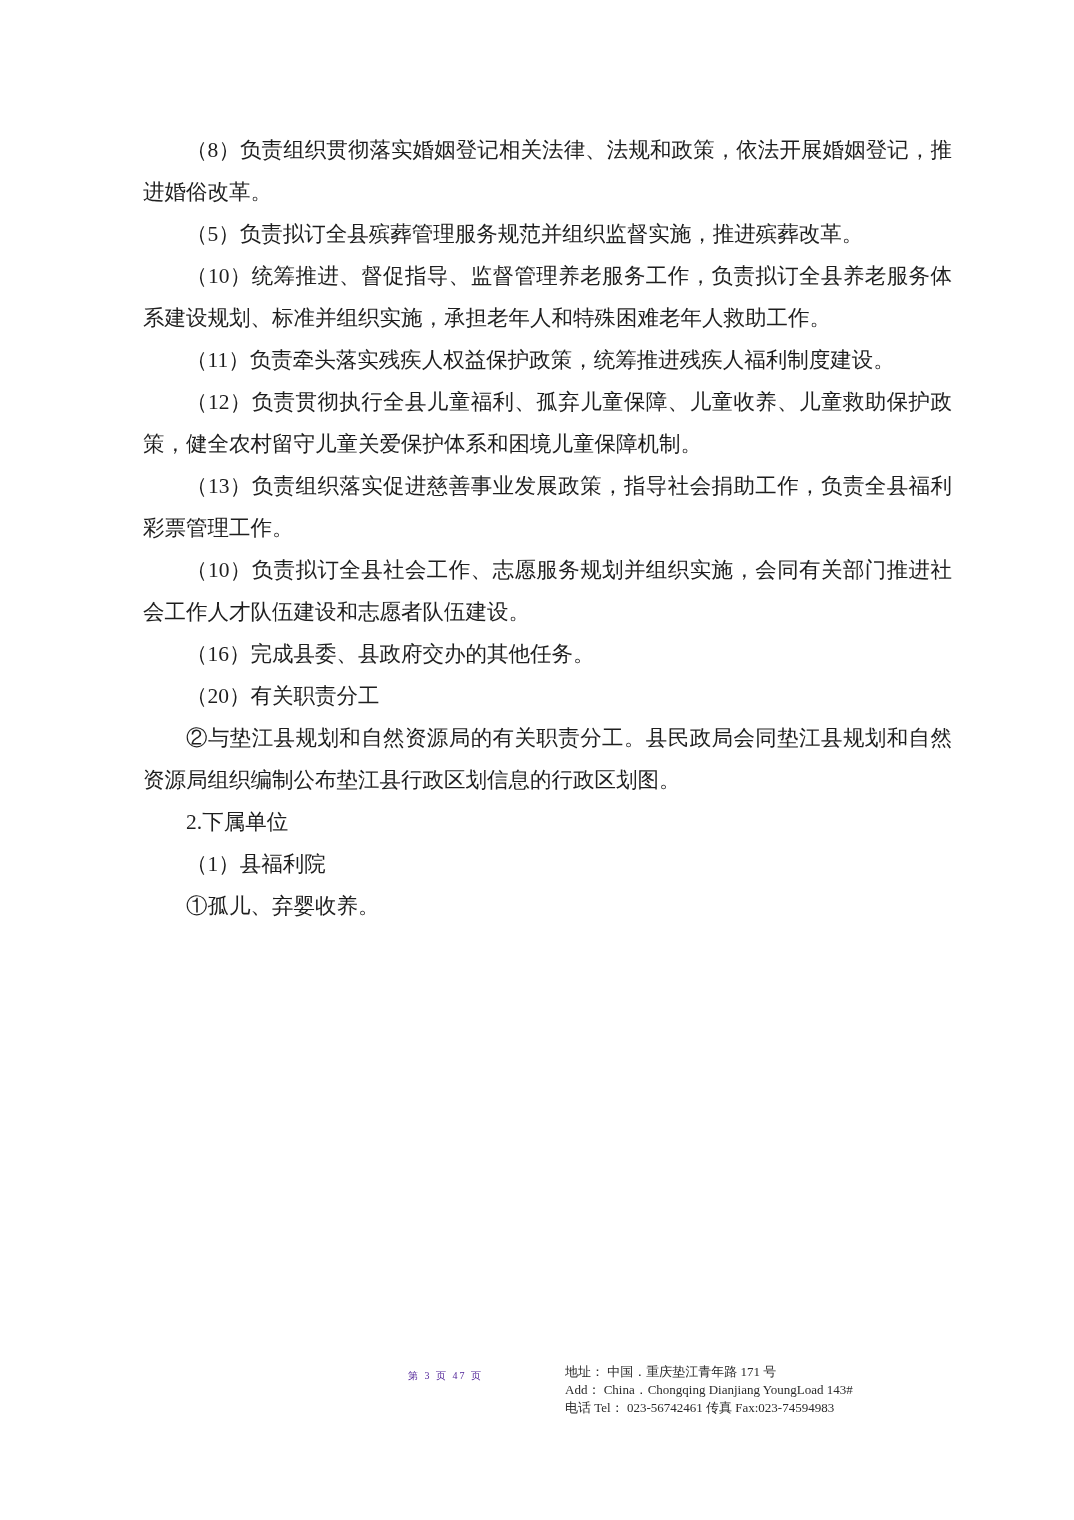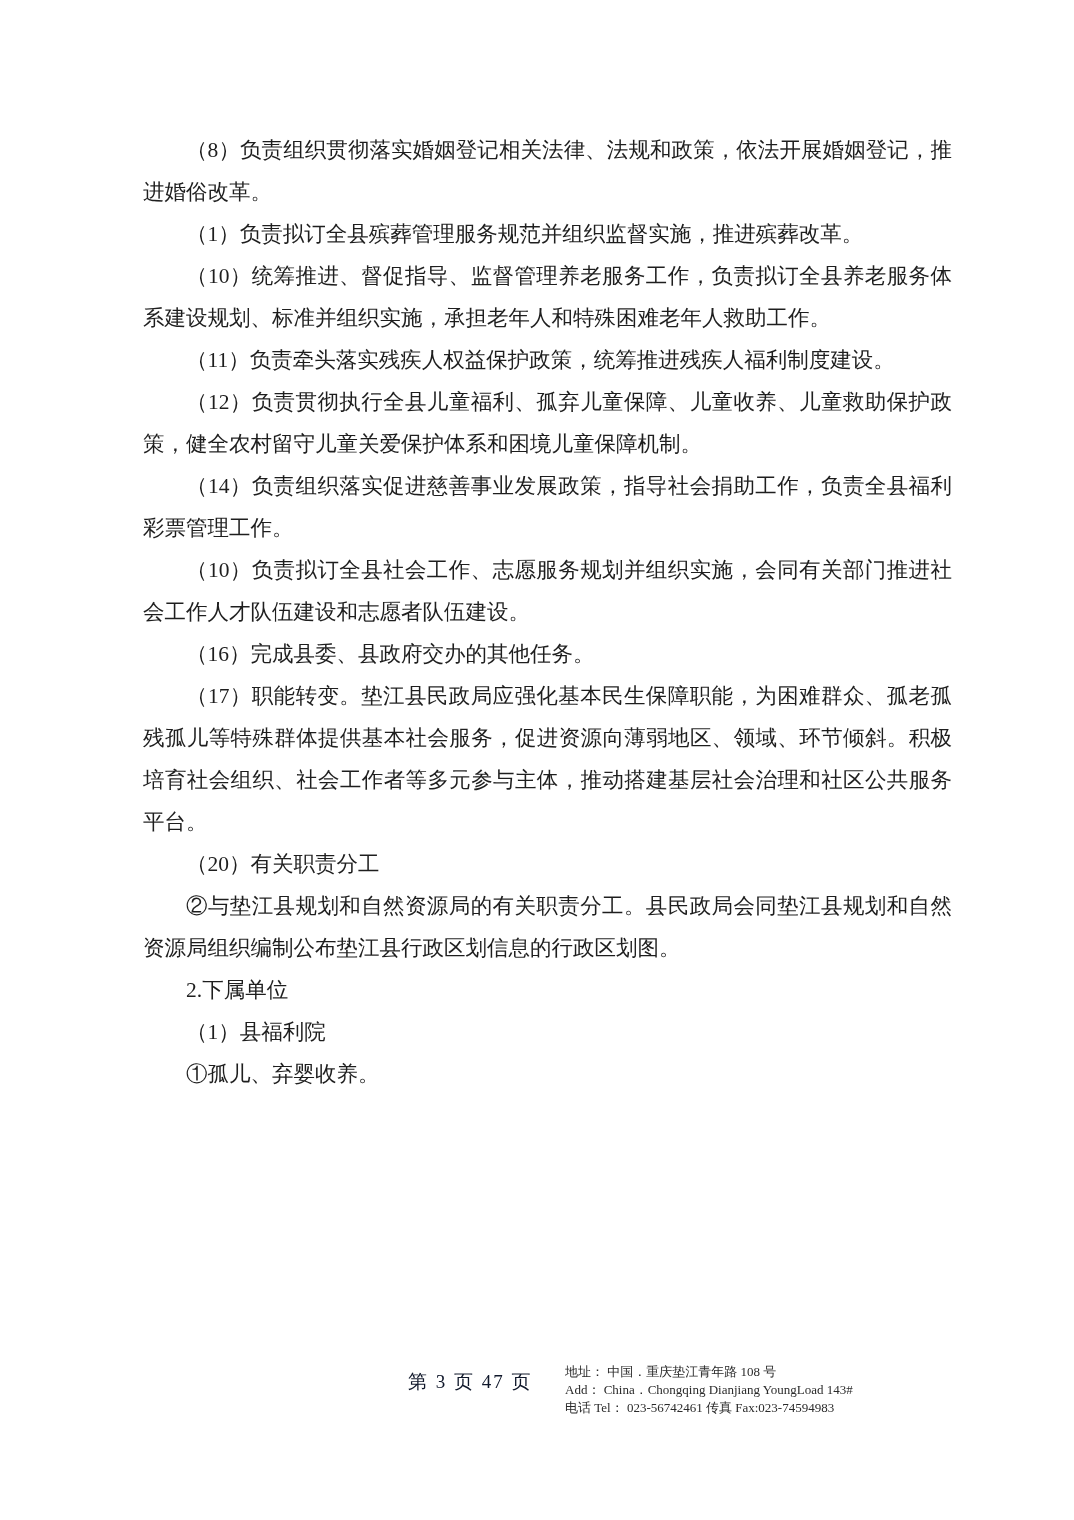--- a/index.html
+++ b/index.html
@@ -24,58 +24,57 @@
     text-align: justify;
     letter-spacing: 0;
   }
   .para {
     margin: 0;
     text-indent: 2em;
   }
   .footer-pagenum {
     position: absolute;
     left: 408px; top: 1369px;
-    font-size: 19px;
-    color: #0f172a;
+    font-size: 10px;
+    color: #4c1d95;
     letter-spacing: 2px;
     white-space: nowrap;
   }
   .footer-address {
     position: absolute;
     left: 565px; top: 1363px;
     font-size: 13px;
     line-height: 18px;
     color: #2a2a2a;
     white-space: nowrap;
   }
   .footer-address .line { margin: 0; }
 </style>
 </head>
 <body>
 
 <div class="page">
 
   <div class="content">
     <p class="para">（8）负责组织贯彻落实婚姻登记相关法律、法规和政策，依法开展婚姻登记，推进婚俗改革。</p>
-    <p class="para">（1）负责拟订全县殡葬管理服务规范并组织监督实施，推进殡葬改革。</p>
+    <p class="para">（5）负责拟订全县殡葬管理服务规范并组织监督实施，推进殡葬改革。</p>
     <p class="para">（10）统筹推进、督促指导、监督管理养老服务工作，负责拟订全县养老服务体系建设规划、标准并组织实施，承担老年人和特殊困难老年人救助工作。</p>
     <p class="para">（11）负责牵头落实残疾人权益保护政策，统筹推进残疾人福利制度建设。</p>
     <p class="para">（12）负责贯彻执行全县儿童福利、孤弃儿童保障、儿童收养、儿童救助保护政策，健全农村留守儿童关爱保护体系和困境儿童保障机制。</p>
-    <p class="para">（14）负责组织落实促进慈善事业发展政策，指导社会捐助工作，负责全县福利彩票管理工作。</p>
+    <p class="para">（13）负责组织落实促进慈善事业发展政策，指导社会捐助工作，负责全县福利彩票管理工作。</p>
     <p class="para">（10）负责拟订全县社会工作、志愿服务规划并组织实施，会同有关部门推进社会工作人才队伍建设和志愿者队伍建设。</p>
     <p class="para">（16）完成县委、县政府交办的其他任务。</p>
-    <p class="para">（17）职能转变。垫江县民政局应强化基本民生保障职能，为困难群众、孤老孤残孤儿等特殊群体提供基本社会服务，促进资源向薄弱地区、领域、环节倾斜。积极培育社会组织、社会工作者等多元参与主体，推动搭建基层社会治理和社区公共服务平台。</p>
     <p class="para">（20）有关职责分工</p>
     <p class="para">②与垫江县规划和自然资源局的有关职责分工。县民政局会同垫江县规划和自然资源局组织编制公布垫江县行政区划信息的行政区划图。</p>
     <p class="para">2.下属单位</p>
     <p class="para">（1）县福利院</p>
     <p class="para">①孤儿、弃婴收养。</p>
   </div>
 
   <div class="footer-pagenum">第 3 页 47 页</div>
 
   <div class="footer-address">
-    <p class="line">地址：  中国．重庆垫江青年路 108 号</p>
+    <p class="line">地址：  中国．重庆垫江青年路 171 号</p>
     <p class="line">Add：   China．Chongqing Dianjiang YoungLoad 143#</p>
     <p class="line">电话 Tel：  023-56742461 传真 Fax:023-74594983</p>
   </div>
 
 </div>
 
 </body></html>

